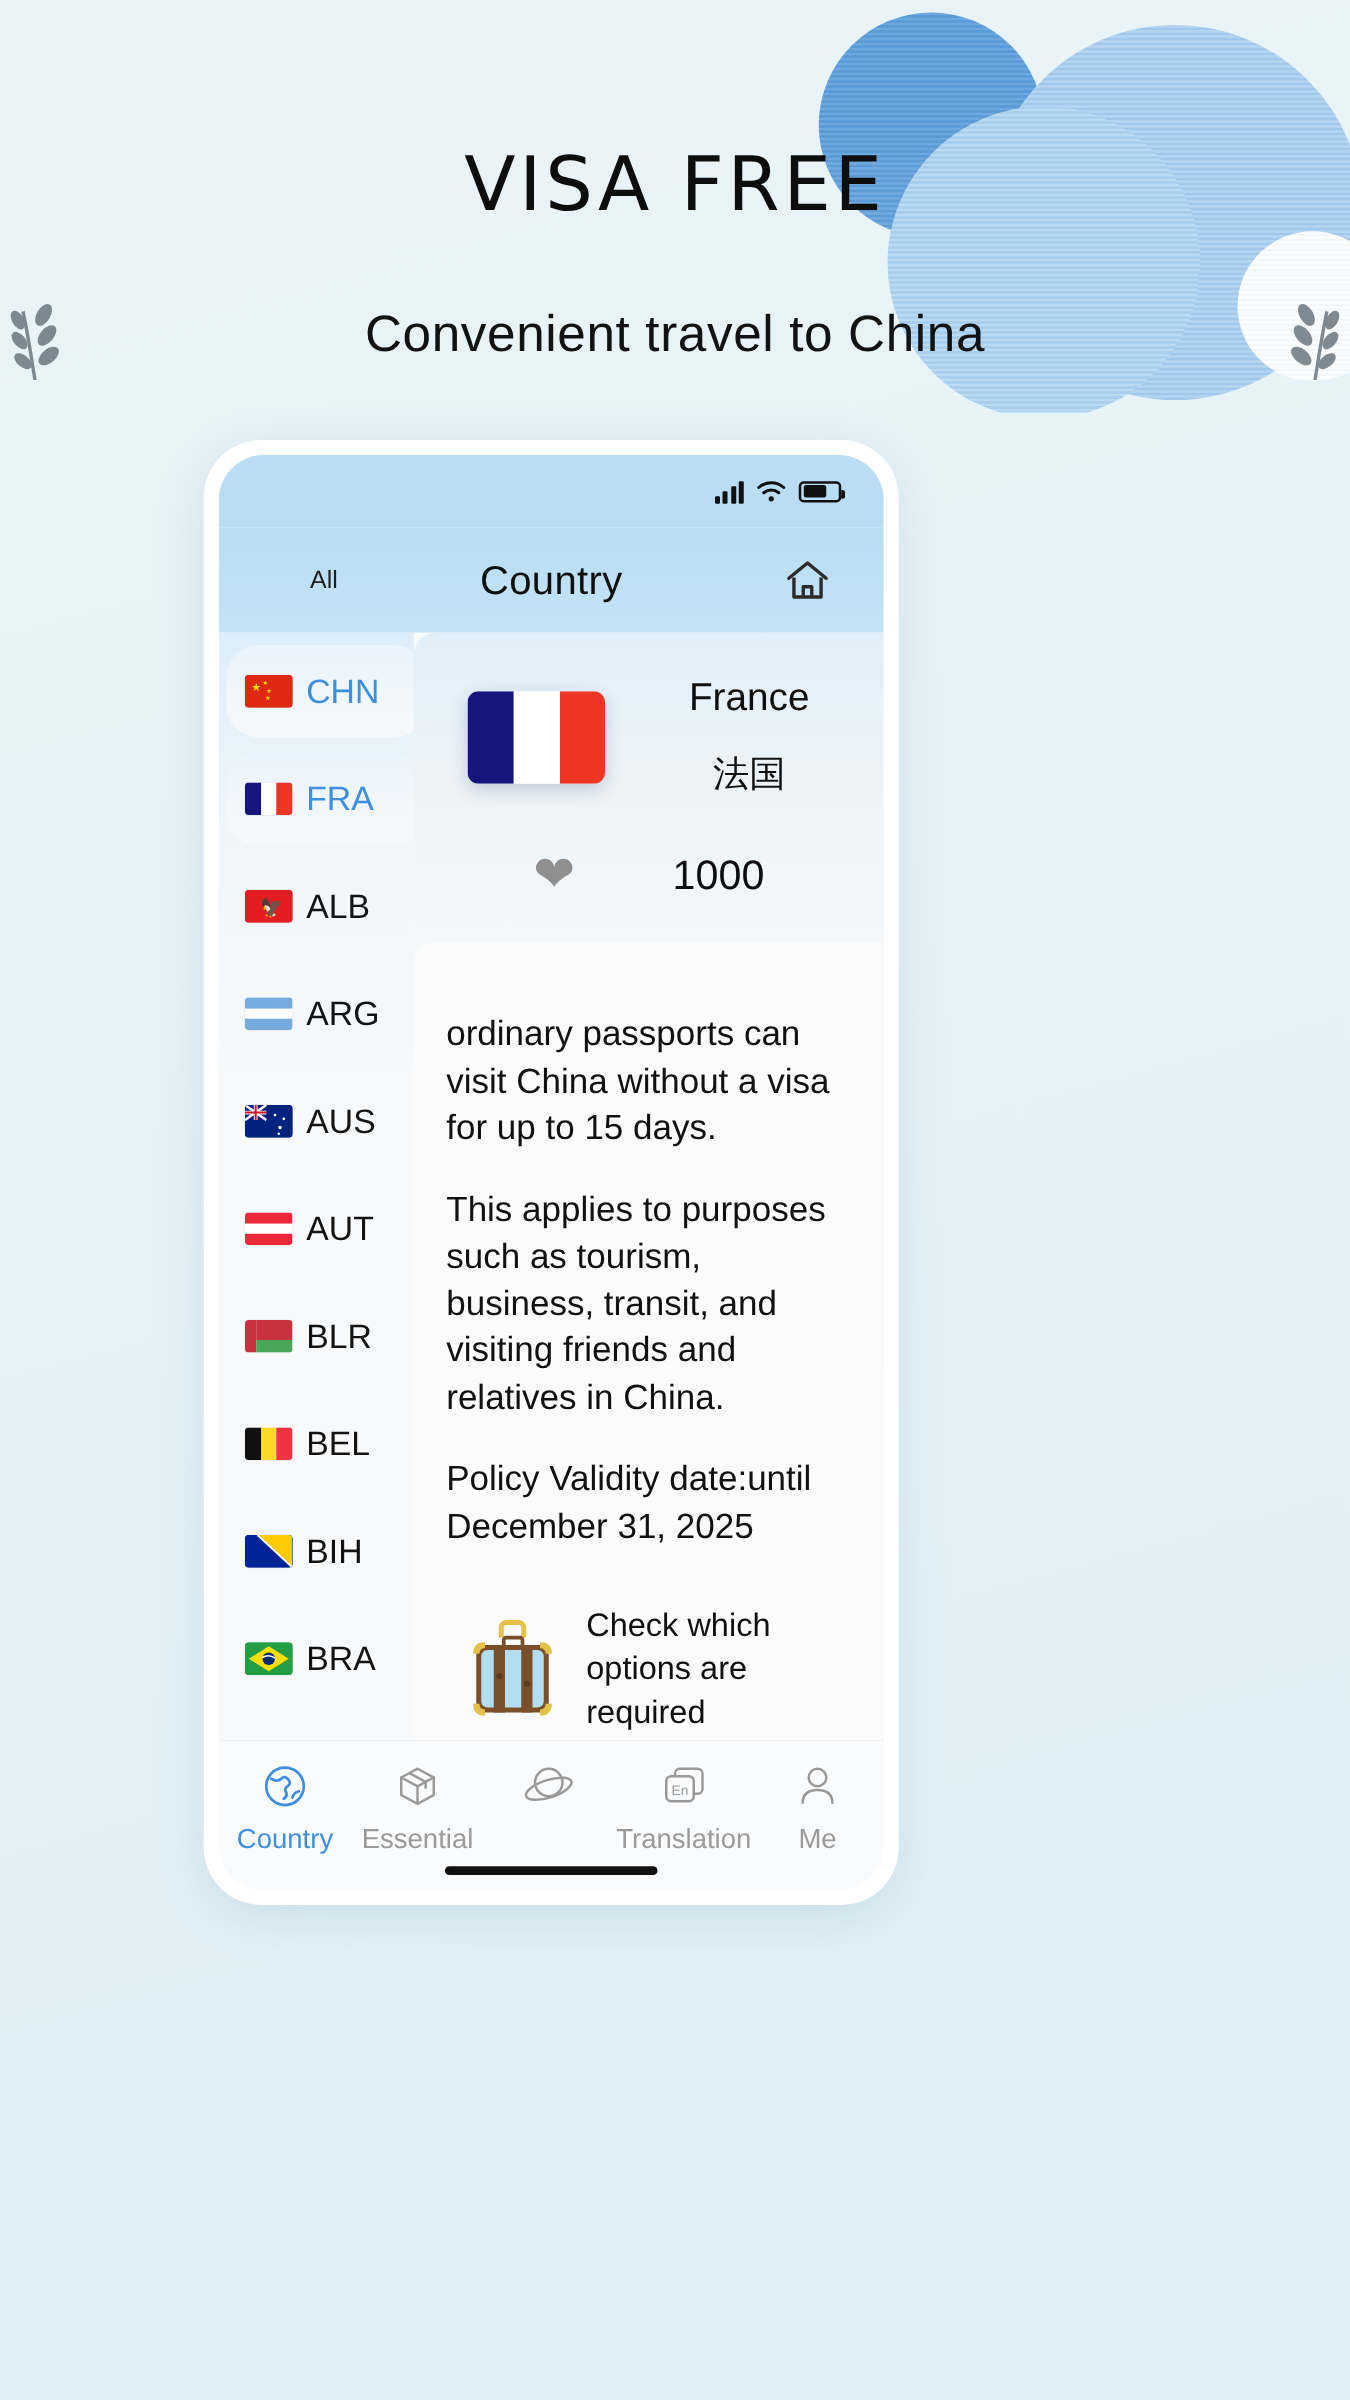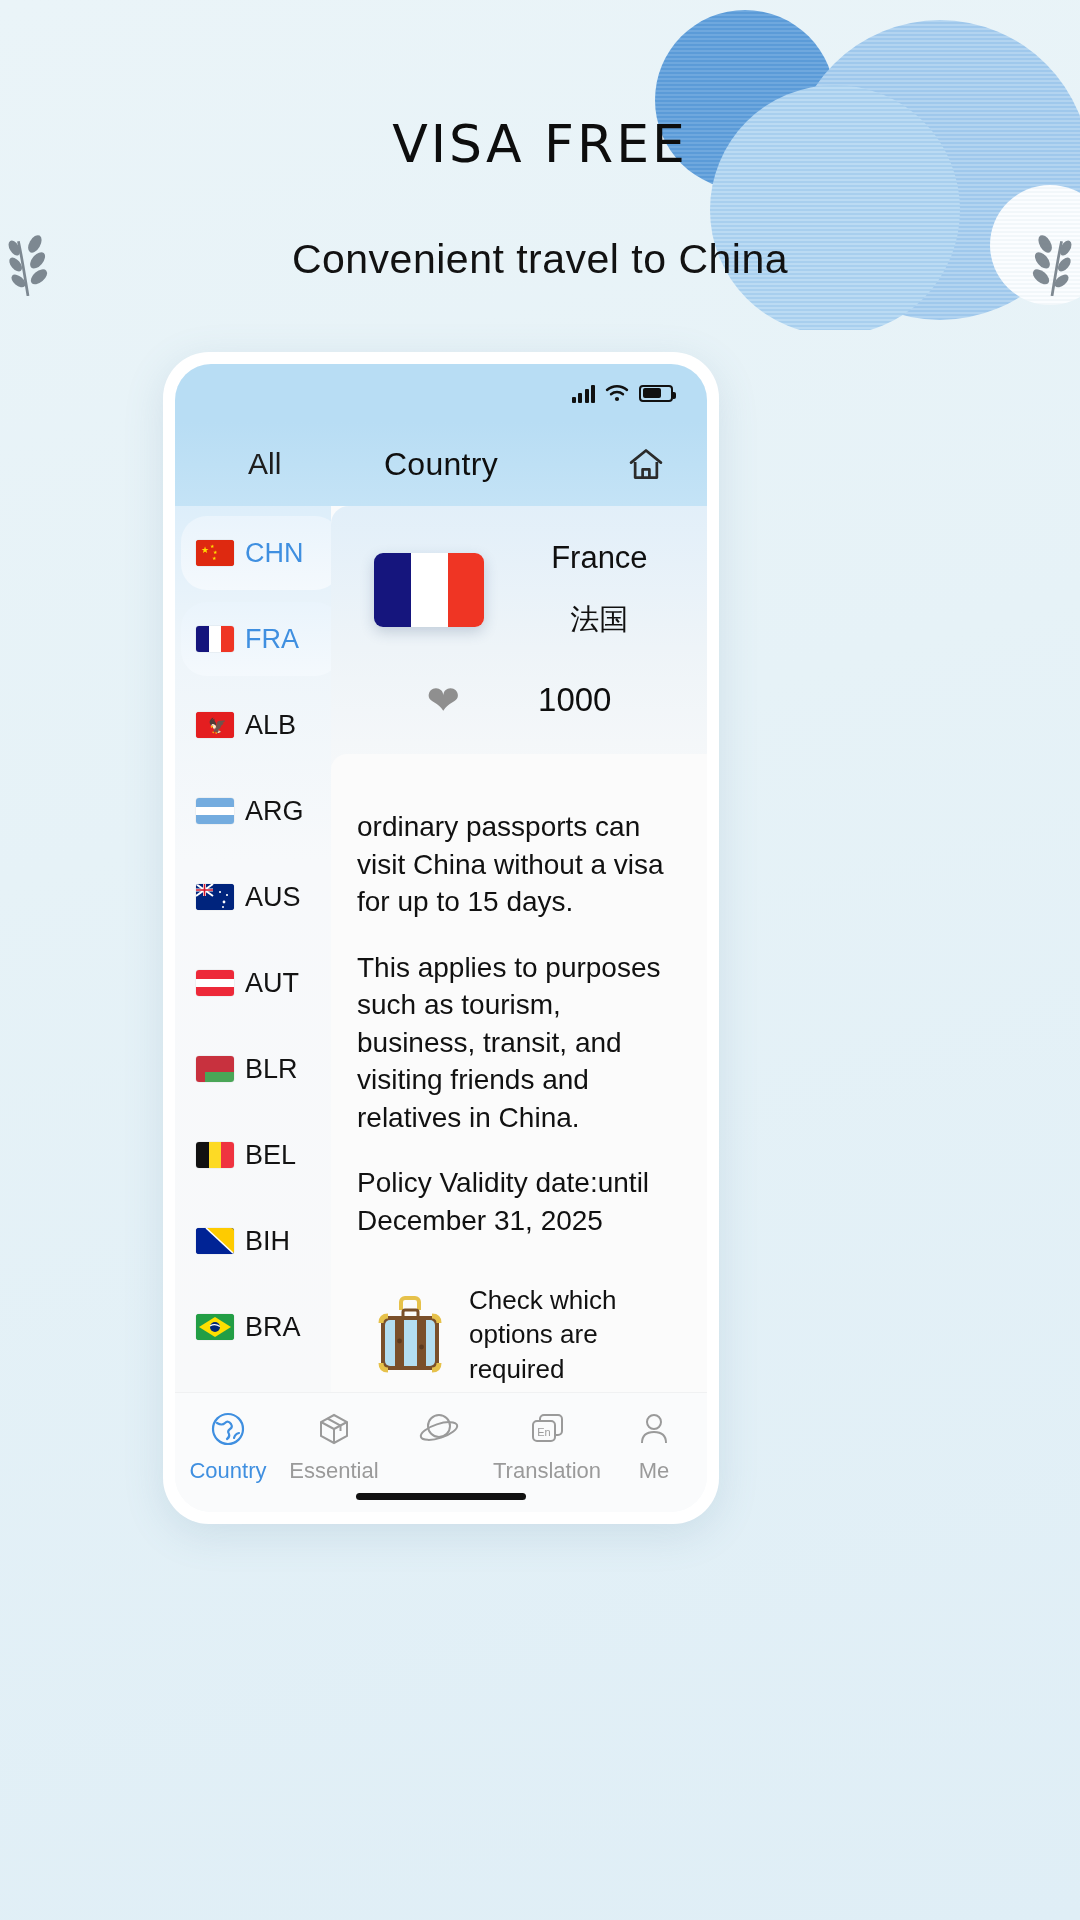--- a/index.html
+++ b/index.html
@@ -21,21 +21,21 @@
   .cloud.c2 { width: 180px; height: 180px; right: 245px; top: 10px;
     background: repeating-linear-gradient(0deg, #5b9bd8 0px, #5b9bd8 2px, #6fa8de 2px, #6fa8de 4px); }
   .cloud.c3 { width: 250px; height: 250px; right: 120px; top: 85px;
     background: repeating-linear-gradient(0deg, #a8cfee 0px, #a8cfee 2px, #bbdbf3 2px, #bbdbf3 4px); }
   .cloud.c4 { width: 120px; height: 120px; right: -30px; top: 185px;
     background: repeating-linear-gradient(0deg, #f2f7fa 0px, #f2f7fa 2px, #fbfdff 2px, #fbfdff 4px); }
 
   
   .hero { position: relative; z-index: 3; padding-top: 118px; text-align: center; }
   .hero-title {
-    font-size: 52px; letter-spacing: 3px; color: #0d0d0d;
+    font-size: 60px; letter-spacing: 3px; color: #0d0d0d;
     font-weight: 400; line-height: 1;
     font-family: "DejaVu Sans", sans-serif;
   }
   .hero-sub-row {
     margin-top: 52px; display: flex; align-items: center;
     justify-content: space-between; gap: 22px;
   }
   .hero-sub { font-size: 41px; color: #121212; letter-spacing: .5px; font-weight: 400; }
   .laurel { width: 56px; height: 74px; opacity: .85; }
   .laurel.right { transform: scaleX(-1); }
@@ -78,21 +78,21 @@
     content:''; position:absolute; right:-5px; top:5px; width:3px; height:7px;
     background:#111; border-radius:0 2px 2px 0;
   }
   .battery b { display:block; height:100%; width:68%; background:#111; border-radius:2px; }
 
   
   .appbar {
     height: 84px; background: linear-gradient(180deg, #b8ddf4 0%, #c4e3f6 100%);
     display: flex; align-items: center; position: relative;
   }
-  .appbar-all { position: absolute; left: 73px; font-size: 30px; color: #1d1d1d; text-align: center; }
+  .appbar-all { position: absolute; left: 73px; font-size: 20px; color: #1d1d1d; text-align: center; }
   .appbar-title {
     width: 100%; text-align: center; font-size: 32px; color: #0f0f0f; letter-spacing: .3px;
   }
   .appbar-home { position: absolute; right: 42px; width: 38px; height: 36px; }
 
   
   .content { flex: 1; display: flex; min-height: 0; background: #fafbfc; }
 
   
   .sidebar {

